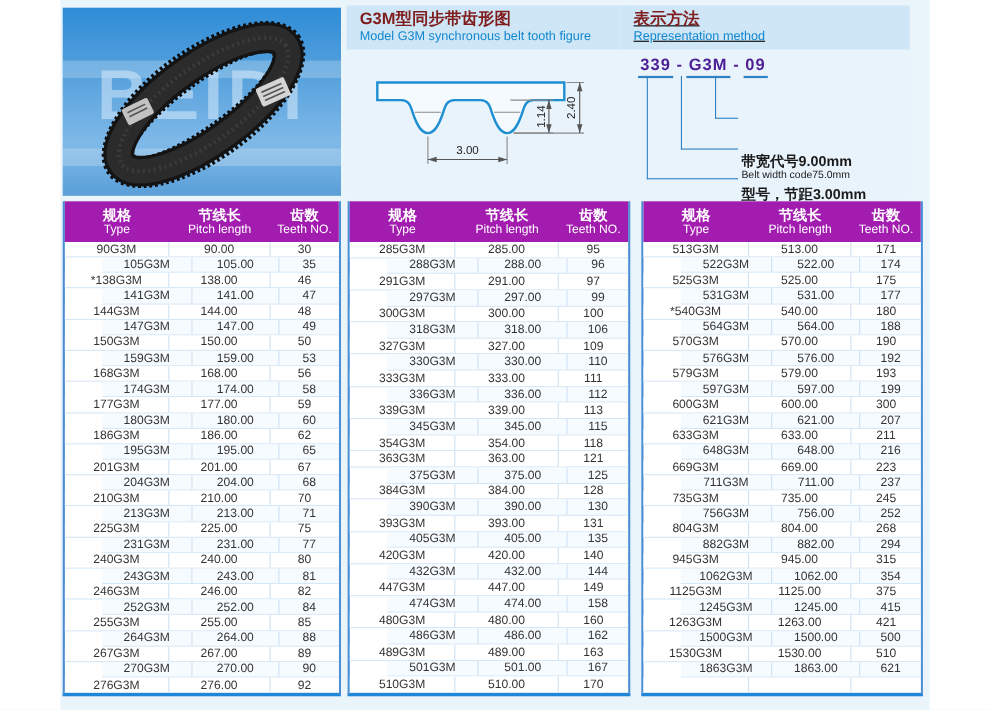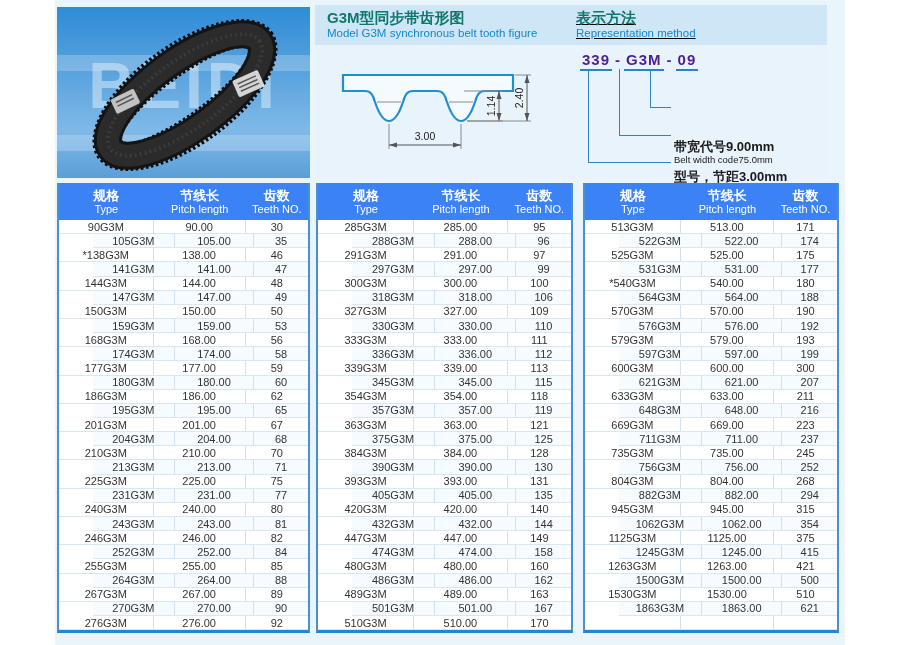--- a/index.html
+++ b/index.html
@@ -3,21 +3,21 @@
 <meta charset="utf-8">
 <style>
   html,body{margin:0;padding:0;}
   body{width:900px;height:645px;position:relative;background:#ffffff;
        font-family:"Liberation Sans",sans-serif;overflow:hidden;}
   .wrapper{position:absolute;left:55px;top:0;width:790px;height:645px;background:#eaf4fb;}
 
   
   .panel{position:absolute;top:5px;height:173px;background:#e9f3fb;}
   .panel-title{height:40px;background:#cfe6f7;padding:4px 0 0 12px;box-sizing:border-box;}
-  .panel-title .zh{color:#0f766e;font-size:15px;font-weight:bold;line-height:18px;}
+  .panel-title .zh{color:#7f1d1d;font-size:15px;font-weight:bold;line-height:18px;}
   .panel-title .en{color:#1287cd;font-size:11.5px;line-height:13px;}
   .panel-body{position:relative;height:133px;}
 
   .photo-panel{position:absolute;left:57px;top:7px;width:253px;height:171px;overflow:hidden;
       background:linear-gradient(180deg,#2f8cd6 0%,#5ba4de 40%,#7fb9e8 72%,#5a9fd8 100%);}
   .photo-panel .stripe{position:absolute;left:0;width:100%;height:16px;background:rgba(255,255,255,0.22);}
   .photo-panel .watermark{position:absolute;left:0;top:42px;width:100%;text-align:center;
       font-size:64px;font-weight:bold;letter-spacing:4px;color:rgba(225,240,252,0.5);}
 
   .mid-panel{left:315px;width:262px;}
@@ -34,21 +34,21 @@
   .conn.c-length{left:24px;top:24px;width:82px;height:93px;}
   .ann{position:absolute;left:110px;white-space:nowrap;margin-top:48px;}
   .ann .zh{font-size:13px;font-weight:bold;color:#1a1a1a;line-height:15px;}
   .ann .en{font-size:9.5px;color:#1a1a1a;line-height:11px;}
   .ann.a0{top:46px;} .ann.a1{top:76px;} .ann.a2{top:102px;}
 
   
   .tbl{position:absolute;top:183px;height:450px;background:#ffffff;box-sizing:border-box;
        border-left:2px solid #4a8fd3;border-right:2px solid #4a8fd3;border-bottom:3px solid #1f86d8;}
   .tbl1{left:57px;width:253px;} .tbl2{left:316px;width:257px;} .tbl3{left:583px;width:256px;}
-  .thead{height:37px;background:#3b82f6;display:flex;}
+  .thead{height:37px;background:#a21caf;display:flex;}
   .th{display:flex;flex-direction:column;justify-content:center;align-items:center;color:#fff;}
   .th .zh{font-size:13px;font-weight:bold;line-height:15px;}
   .th .en{font-size:11px;line-height:13px;}
   .c0{width:38%;} .c1{width:37%;} .c2{width:25%;}
   .tbody{position:absolute;left:0;right:0;top:37px;bottom:0;display:flex;flex-direction:column;}
   .tr{flex:1;display:flex;background:#fff;border-bottom:1px solid #d6e7f5;min-height:0;}
   .tr.alt{background:#f6fbff;margin-left:34px;}
   .td{display:flex;align-items:center;justify-content:center;font-size:11px;color:#333;
       box-sizing:border-box;overflow:hidden;}
   .td.c0,.td.c1{border-right:1px solid #cfe2f2;}
@@ -385,25 +385,20 @@
       <div class="tr alt">
         <div class="td c0">345G3M</div>
         <div class="td c1">345.00</div>
         <div class="td c2">115</div>
       </div>
       <div class="tr">
         <div class="td c0">354G3M</div>
         <div class="td c1">354.00</div>
         <div class="td c2">118</div>
       </div>
-      <div class="tr alt">
-        <div class="td c0">357G3M</div>
-        <div class="td c1">357.00</div>
-        <div class="td c2">119</div>
-      </div>
       <div class="tr">
         <div class="td c0">363G3M</div>
         <div class="td c1">363.00</div>
         <div class="td c2">121</div>
       </div>
       <div class="tr alt">
         <div class="td c0">375G3M</div>
         <div class="td c1">375.00</div>
         <div class="td c2">125</div>
       </div>

